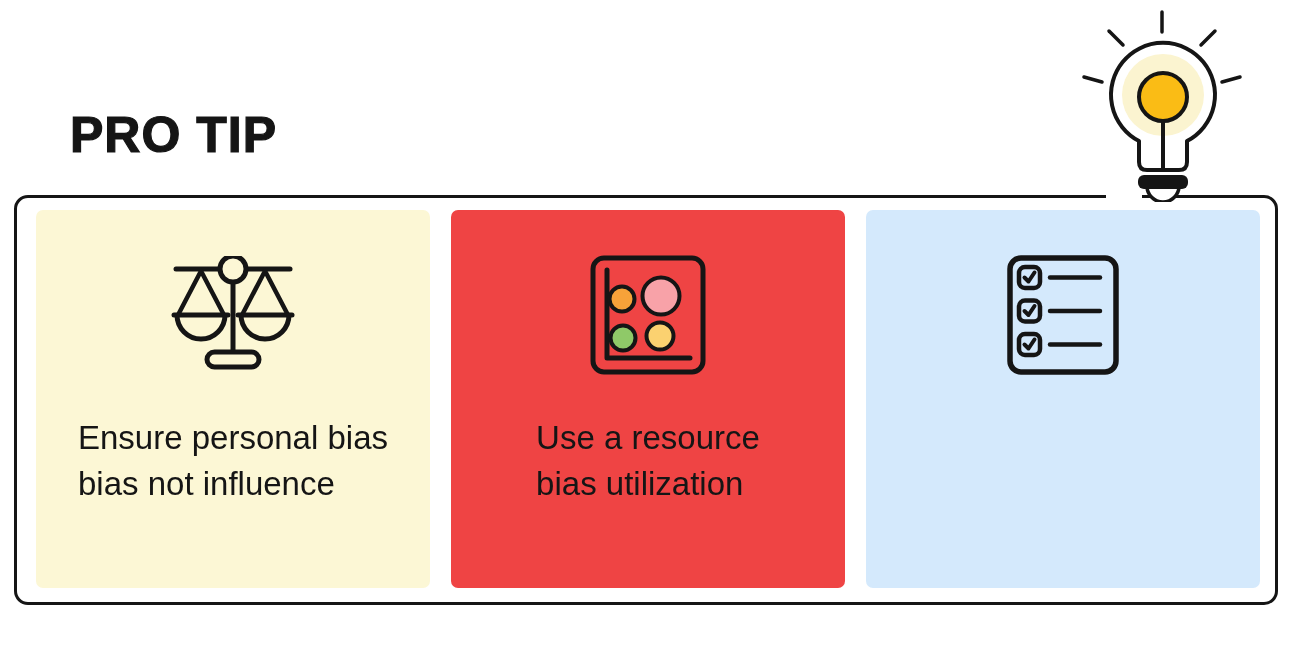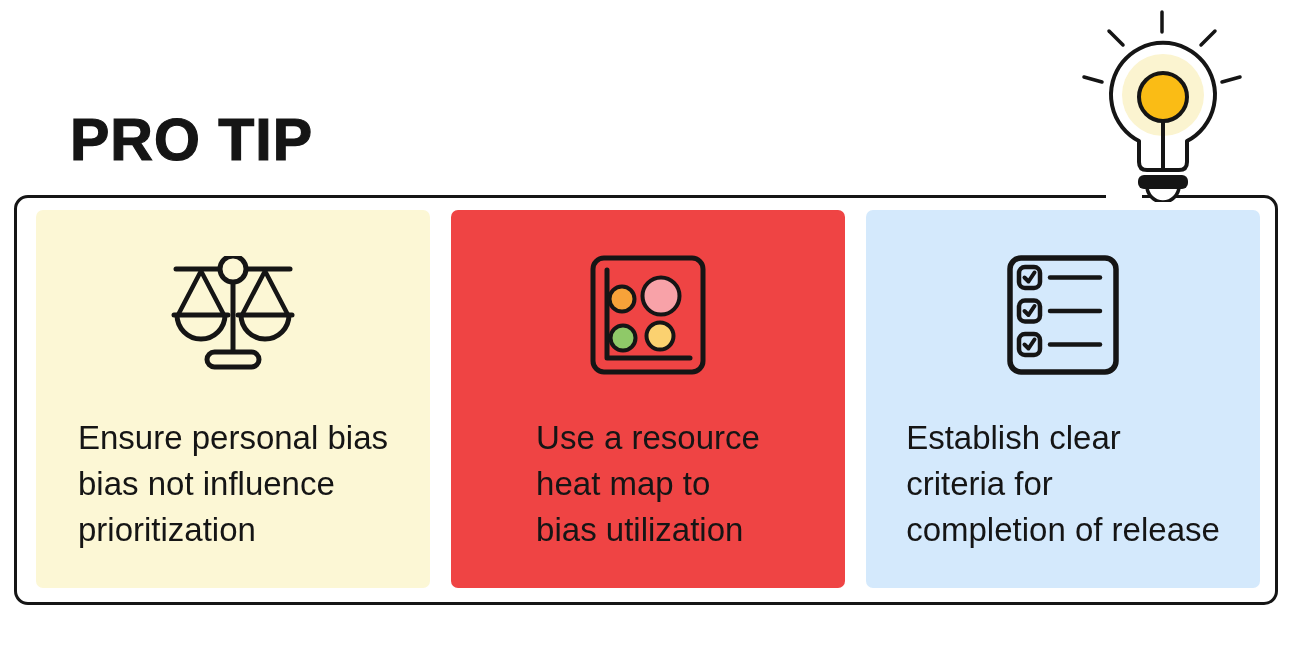--- a/index.html
+++ b/index.html
@@ -8,21 +8,21 @@
     position: relative;
     font-family: "Liberation Sans", sans-serif;
     color: var(--ink, #151515);
     overflow: hidden;
   }
 
   .pro-tip {
     position: absolute;
     left: 70px;
     top: 106px;
-    font-size: 59px;
+    font-size: 50px;
     font-weight: bold;
     letter-spacing: 1px;
     -webkit-text-stroke: 1.2px currentColor;
     color: var(--ink, #151515);
   }
 
   .bulb {
     position: absolute;
     left: 1078px;
     top: 0;
@@ -117,38 +117,36 @@
         <path d="M97 15 L74 59 M97 15 L120 59" class="stroke nofill" stroke-width="4.5" stroke-linecap="round"></path>
         <path d="M70 59 H124" class="stroke nofill" stroke-width="5" stroke-linecap="round"></path>
         <path d="M73 59 A24 24 0 0 0 121 59" class="stroke nofill" stroke-width="5"></path>
         <circle cx="65" cy="13" r="13" class="stroke" stroke-width="5" fill="#FCF7D5"></circle>
         <rect x="39" y="96" width="52" height="15" rx="7.5" class="stroke" stroke-width="5" fill="#FCF7D5"></rect>
       </svg>
     </div>
     <div class="tip-text">
       <div>Ensure personal bias</div>
       <div>bias not influence</div>
-      <div>prioritization</div>
     </div>
   </div>
 
   <div class="card" style="background: #ef4444;">
     <div class="icon-wrap">
       <svg width="116" height="120" viewBox="0 0 116 120">
         <rect x="3" y="3" width="110" height="114" rx="11" class="stroke nofill" stroke-width="5"></rect>
         <path d="M17 15 V103 H100" class="stroke nofill" stroke-width="5" stroke-linecap="round" stroke-linejoin="round"></path>
         <circle cx="32" cy="44" r="12.5" class="stroke" stroke-width="4" fill="#F7A239"></circle>
         <circle cx="71" cy="41" r="18.5" class="stroke" stroke-width="4" fill="#F8A2A8"></circle>
         <circle cx="33" cy="83" r="12.5" class="stroke" stroke-width="4" fill="#8FC968"></circle>
         <circle cx="70" cy="81" r="13.5" class="stroke" stroke-width="4" fill="#FBD170"></circle>
       </svg>
     </div>
     <div class="tip-text">
       <div>Use a resource</div>
-      <div>heat map to</div>
       <div>bias utilization</div>
     </div>
   </div>
 
   <div class="card" style="background: rgb(212, 233, 252);">
     <div class="icon-wrap">
       <svg width="112" height="120" viewBox="0 0 112 120">
         <rect x="3" y="3" width="106" height="114" rx="11" class="stroke nofill" stroke-width="5.5"></rect>
         <g class="stroke nofill" stroke-width="4.5">
           <rect x="12" y="12" width="21" height="21" rx="6"></rect>
@@ -160,20 +158,15 @@
           <path d="M17.5 56 L21.5 60 L27.5 51"></path>
           <path d="M17.5 89.5 L21.5 93.5 L27.5 84.5"></path>
         </g>
         <g class="stroke nofill" stroke-width="4.5" stroke-linecap="round">
           <path d="M43 22.5 H93"></path>
           <path d="M43 56 H93"></path>
           <path d="M43 89.5 H93"></path>
         </g>
       </svg>
     </div>
-    <div class="tip-text">
-      <div>Establish clear</div>
-      <div>criteria for</div>
-      <div>completion of release</div>
-    </div>
   </div>
 
 </div>
 
 </body></html>

